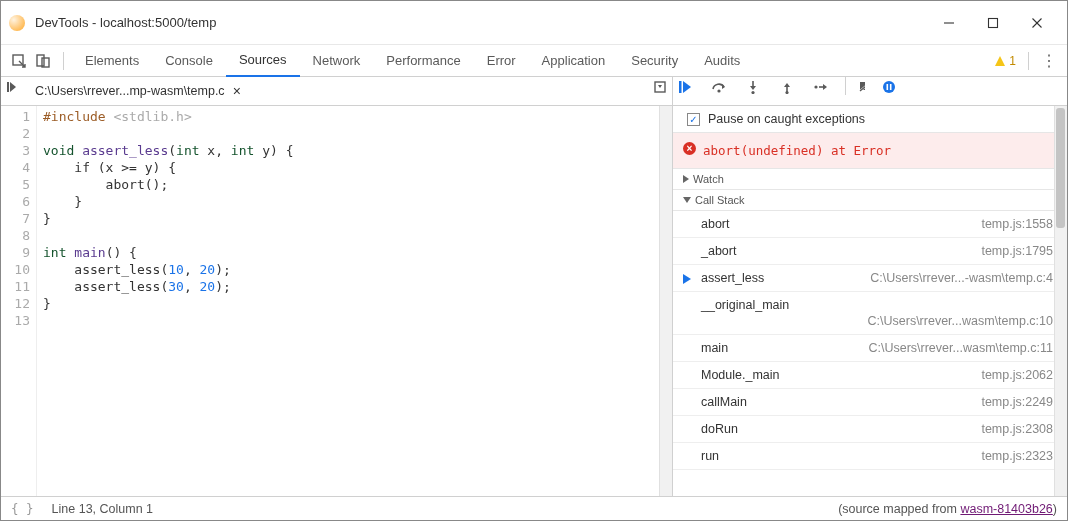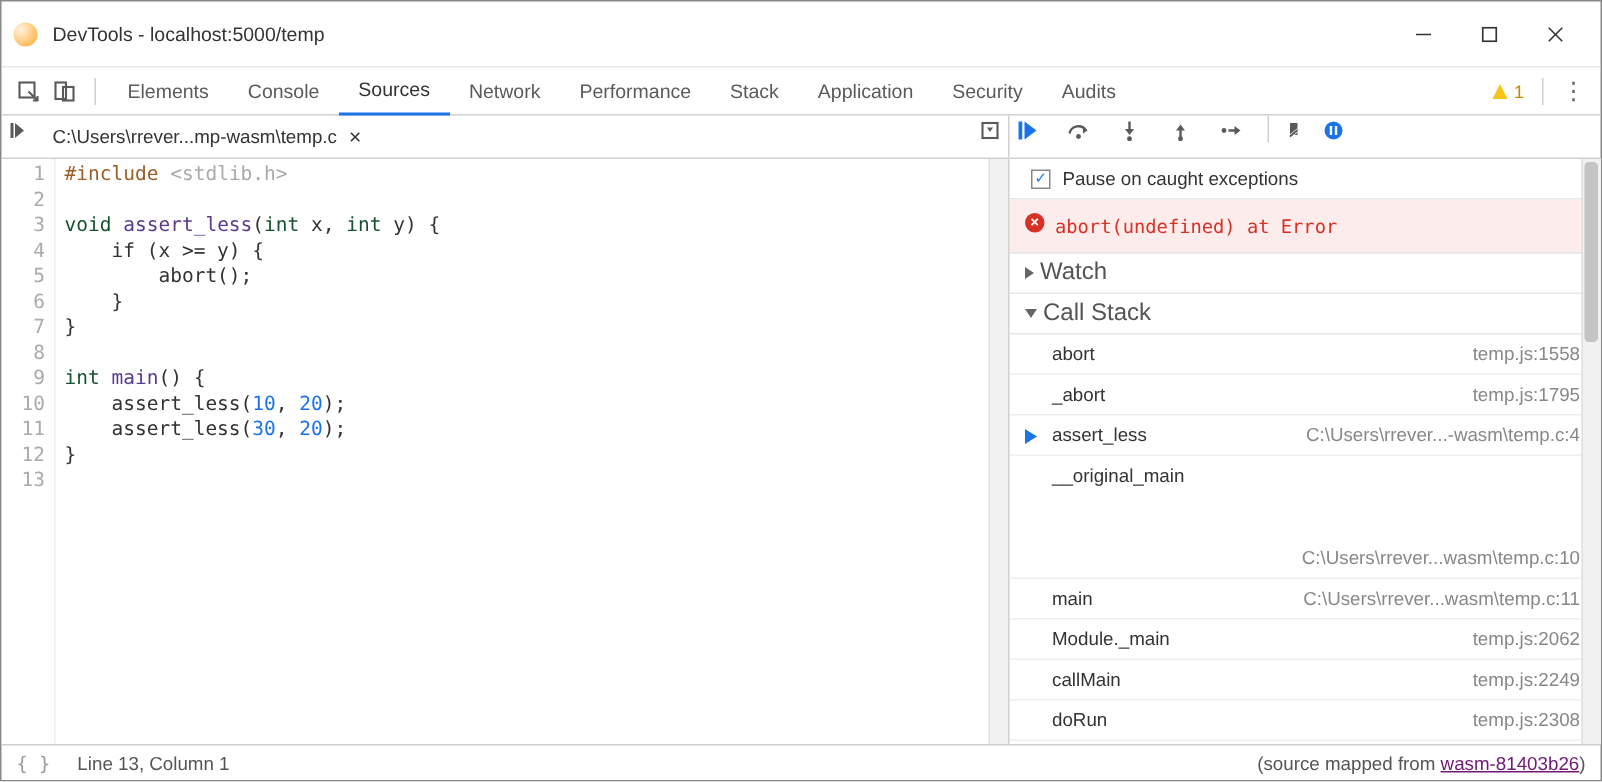--- a/index.html
+++ b/index.html
@@ -52,25 +52,25 @@
   .dbgbtn.sep { border-left: 1px solid #d0d0d0; padding-left: 12px; height:18px; }
   .rp-scroll { flex:1; overflow-y:auto; position:relative; }
   .rp-scrollbar { position:absolute; right:0; top:0; width:13px; bottom:0; background:#f1f1f1; border-left:1px solid #e0e0e0; }
   .rp-thumb { position:absolute; right:2px; top:2px; width:9px; height:120px; background:#c4c4c4; border-radius:3px; }
   .pane-row { padding: 6px 14px; border-bottom: 1px solid #e6e6e6; display:flex; align-items:center; gap:8px; font-size:12.5px; }
   .chk { width:13px; height:13px; border:1px solid #888; display:inline-flex; align-items:center; justify-content:center; color:#1a73e8; font-size:10px; }
   .paused-box { background: #fdecec; padding: 8px 14px 10px 30px; border-bottom:1px solid #e6e6e6; position:relative; }
   .paused-box .erricon { position:absolute; left:10px; top:9px; width:13px; height:13px; border-radius:50%; background:#d93025; color:#fff; font-size:10px; display:flex; align-items:center; justify-content:center; font-weight:bold; }
   .paused-title { font-weight:600; color:#333; font-size:12.5px; }
   .paused-msg { font-family: Consolas, monospace; color:#d93025; font-size:12.5px; margin-top:2px; }
-  .section-head { padding: 4px 10px; border-bottom:1px solid #e6e6e6; color:#555; font-size:16px; display:flex; align-items:center; gap:4px; }
+  .section-head { padding: 4px 10px; border-bottom:1px solid #e6e6e6; color:#555; font-size:11px; display:flex; align-items:center; gap:4px; }
   .tri { display:inline-block; width:0; height:0; border-style:solid; }
   .tri.right { border-width:4.5px 0 4.5px 6px; border-color: transparent transparent transparent #666; }
   .tri.down { border-width:6px 4.5px 0 4.5px; border-color: #666 transparent transparent transparent; }
-  .stackitem { padding: 6px 14px 6px 28px; border-bottom:1px solid #eee; display:flex; font-size:12.5px; position:relative;gap:39px; }
+  .stackitem { padding: 6px 14px 6px 28px; border-bottom:1px solid #eee; display:flex; font-size:12.5px; position:relative; }
   .stackitem .fn { flex:0 0 auto; }
   .stackitem .loc { margin-left:auto; color:#888; text-align:right; }
   .stackitem.current::before { content:""; position:absolute; left:10px; top:9px; width:0; height:0; border-width:5px 0 5px 8px; border-style:solid; border-color: transparent transparent transparent #1a73e8; }
   .stackitem.twoline { flex-wrap:wrap;flex-direction:column; }
   .stackitem.twoline .loc { flex-basis:100%; text-align:right; margin-top:2px; }
   
   .statusbar { height: 24px; border-top: 1px solid #d0d0d0; display:flex; align-items:center; padding:0 10px; font-size:12.5px; color:#555; gap:18px; }
   .statusbar .braces { font-family: Consolas, monospace; color:#999; }
   .statusbar .mapped { margin-left:auto; }
   .statusbar .mapped u { text-decoration: underline; color:#701a75; }
@@ -114,21 +114,21 @@
           <rect x="7" y="5" width="7" height="9"></rect>
         </svg>
       </div>
     <div class="vspacer"></div>
     <div id="tabs-slot" style="display: flex;">
         <div class="tab">Elements</div>
         <div class="tab">Console</div>
         <div class="tab active">Sources</div>
         <div class="tab">Network</div>
         <div class="tab">Performance</div>
-        <div class="tab">Stack</div>
+        <div class="tab">Error</div>
         <div class="tab">Application</div>
         <div class="tab">Security</div>
         <div class="tab">Audits</div>
       </div>
     <div class="flex-spacer"></div>
     <div class="warn-badge">
       <svg width="12" height="12">
           <path d="M6 1 L11 11 L1 11 Z"></path>
         </svg>
       <span>1</span>

